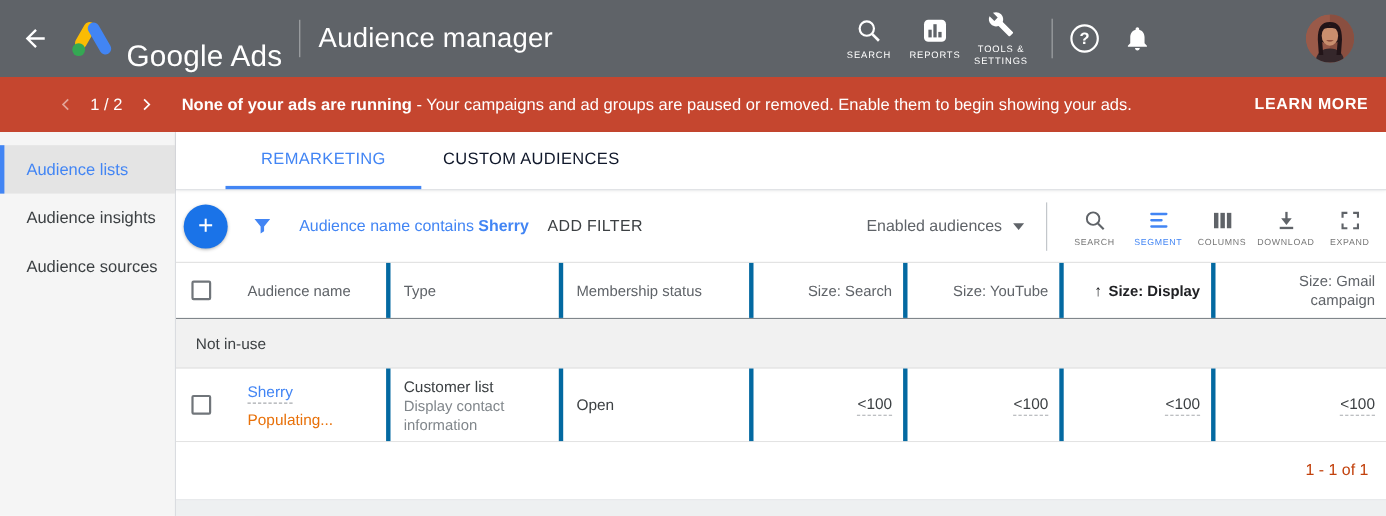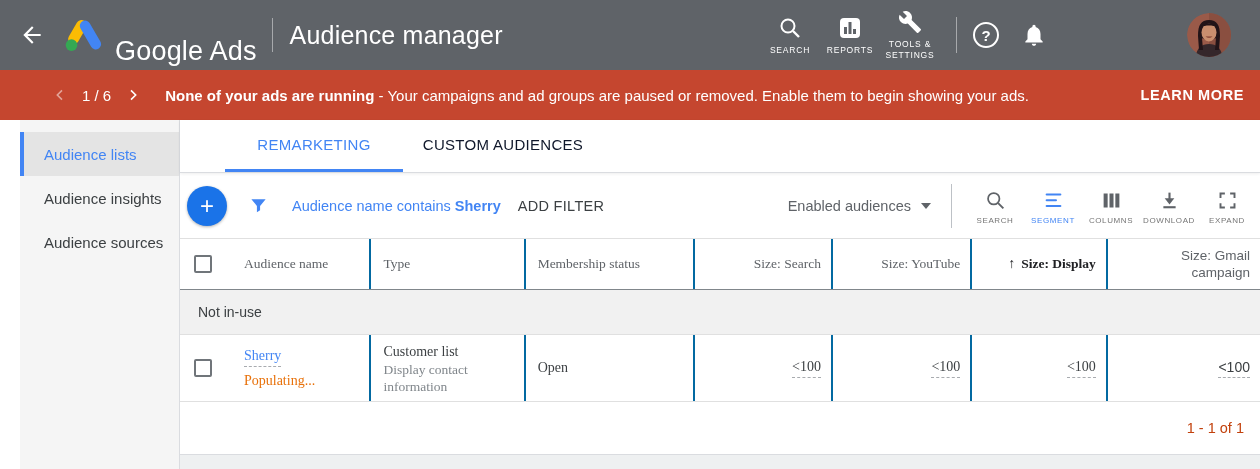--- a/index.html
+++ b/index.html
@@ -25,21 +25,21 @@
   .banner { height:50px; background:#c5462f; display:flex; align-items:center; color:#fff; }
   .chev { background:none; border:none; cursor:pointer; display:flex; align-items:center; }
   .chev.prev { margin-left:52px; opacity:.5; }
   .banner-pager { font-size:15px; margin:0 14px; }
   .banner-msg { font-size:15px; margin-left:24px; }
   .banner-msg b { font-weight:bold; }
   .learn-more { margin-left:auto; margin-right:16px; background:none; border:none; color:#fff; font-size:14.5px; font-weight:bold; letter-spacing:.6px; cursor:pointer; font-family:inherit; }
 
   
   .content { display:flex; height:349px; }
-  .sidebar { width:160px; background:#f5f5f5; border-right:1px solid #dadce0; padding-top:12px; flex:none;margin-left:20px; }
+  .sidebar { width:160px; background:#f5f5f5; border-right:1px solid #dadce0; padding-top:12px; flex:none; }
   .side-item { height:44px; display:flex; align-items:center; padding-left:24px; font-size:15px; color:#3c4043; cursor:pointer; }
   .side-item.selected { background:#e4e4e4; border-left:4px solid #4285f4; padding-left:20px; color:#4285f4; }
 
   .main { flex:1; display:flex; flex-direction:column; background:#fff; min-width:0; }
 
   
   .tabbar { height:53px; border-bottom:1px solid #dadce0; box-shadow:0 1px 3px rgba(0,0,0,.07); display:flex; padding-left:45px; flex:none; position:relative; z-index:2; background:#fff; }
   .tab { height:100%; display:flex; align-items:center; justify-content:center; font-size:15px; letter-spacing:.3px; font-weight:500; color:#0f172a; cursor:pointer; border-bottom:3px solid transparent; }
   .tab.t1 { width:178px; }
   .tab.t2 { width:200px; }
@@ -66,21 +66,21 @@
   .cell { display:flex; align-items:center; }
   .c-check { width:65px; padding-left:14px; }
   .c-name { width:130px; }
   .c-type { width:157px; padding-left:12px; }
   .c-member { width:173px; padding-left:12px; }
   .c-search { width:140px; }
   .c-youtube { width:142px; }
   .c-display { width:138px; }
   .c-gmail { width:155px; }
   .num { justify-content:flex-end; padding-right:10px; text-align:right; }
-  .bdr { border-right:2px solid #0369a1;font-family:Liberation Serif, serif; }
+  .bdr { border-right:4px solid #0369a1; }
   .thead { height:52px; border-top:1px solid #e0e0e0; border-bottom:1px solid #80868b; font-size:13.5px; color:#5f6368; }
   .thead .sorted { color:#202124; font-weight:bold; }
   .sort-arrow { margin-right:6px; font-size:14px; color:#202124; font-weight:normal; }
   .checkbox { width:18px; height:18px; border:2px solid #70757a; border-radius:2px; background:#fff; cursor:pointer; flex:none; }
   .group-row { height:45px; background:#f1f1f1; border-bottom:1px solid #e0e0e0; display:flex; align-items:center; padding-left:18px; font-size:14px; color:#3c4043; flex:none; }
   .data-row { height:67px; border-bottom:1px solid #e0e0e0; font-size:14px; color:#3c4043; }
   .stack { flex-direction:column; align-items:flex-start; justify-content:center; display:flex; }
   .name-link { color:#4285f4; text-decoration:none; border-bottom:1px dashed #a8abaf; padding-bottom:1px; line-height:18px; cursor:pointer; }
   .populating { color:#e8710a; margin-top:5px; line-height:18px; }
   .type-main { line-height:19px; }
@@ -163,21 +163,21 @@
       </span>
     </div>
   </header>
 
   <div class="banner">
     <button class="chev prev">
       <svg width="16" height="16" viewBox="0 0 24 24">
           <path d="M15 5l-7 7 7 7" fill="none" stroke="#fff" stroke-width="2.4"></path>
         </svg>
     </button>
-    <span class="banner-pager">1 / 6</span>
+    <span class="banner-pager">1 / 2</span>
     <button class="chev next">
       <svg width="16" height="16" viewBox="0 0 24 24">
           <path d="M9 5l7 7-7 7" fill="none" stroke="#fff" stroke-width="2.4"></path>
         </svg>
     </button>
     <div class="banner-msg"><b>None of your ads are running</b><span> - Your campaigns and ad groups are paused or removed. Enable them to begin showing your ads.</span></div>
     <button class="learn-more">LEARN MORE</button>
   </div>
 
   <div class="content">

